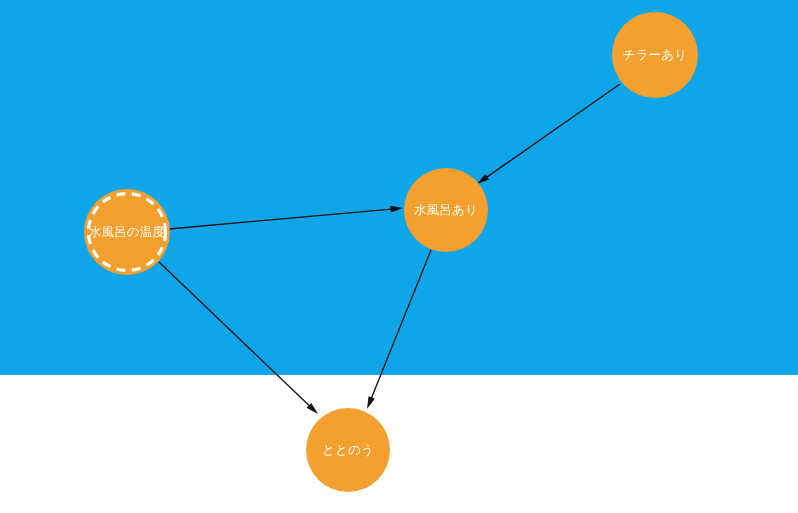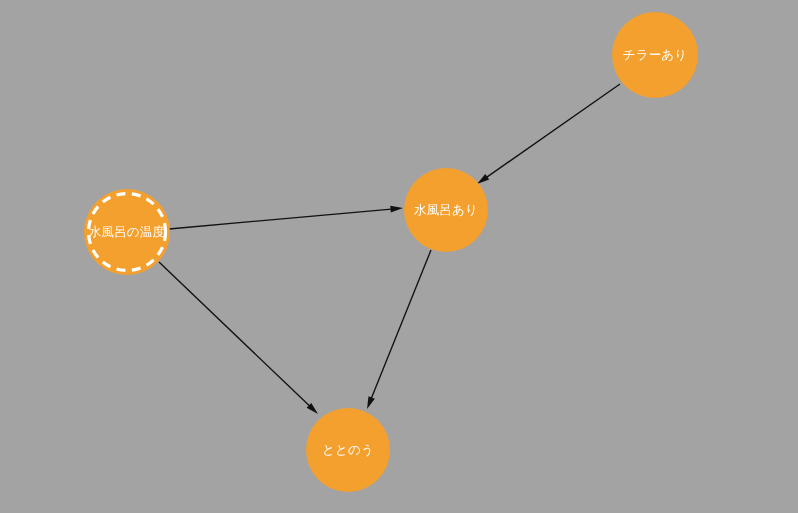--- a/index.html
+++ b/index.html
@@ -10,22 +10,22 @@
   }
   body {
     width: 798px;
     height: 513px;
     overflow: hidden;
     font-family: "DejaVu Sans", "Liberation Sans", sans-serif;
   }
   #graph-canvas {
     position: relative;
     width: 798px;
-    height: 513px;
-    background: #a3a3a3;
+    height: 375px;
+    background: #0ea5e9;
   }
   #graph-svg {
     position: absolute;
     left: 0;
     top: 0;
     width: 798px;
     height: 513px;
     display: block;
   }
   .edge-line {

